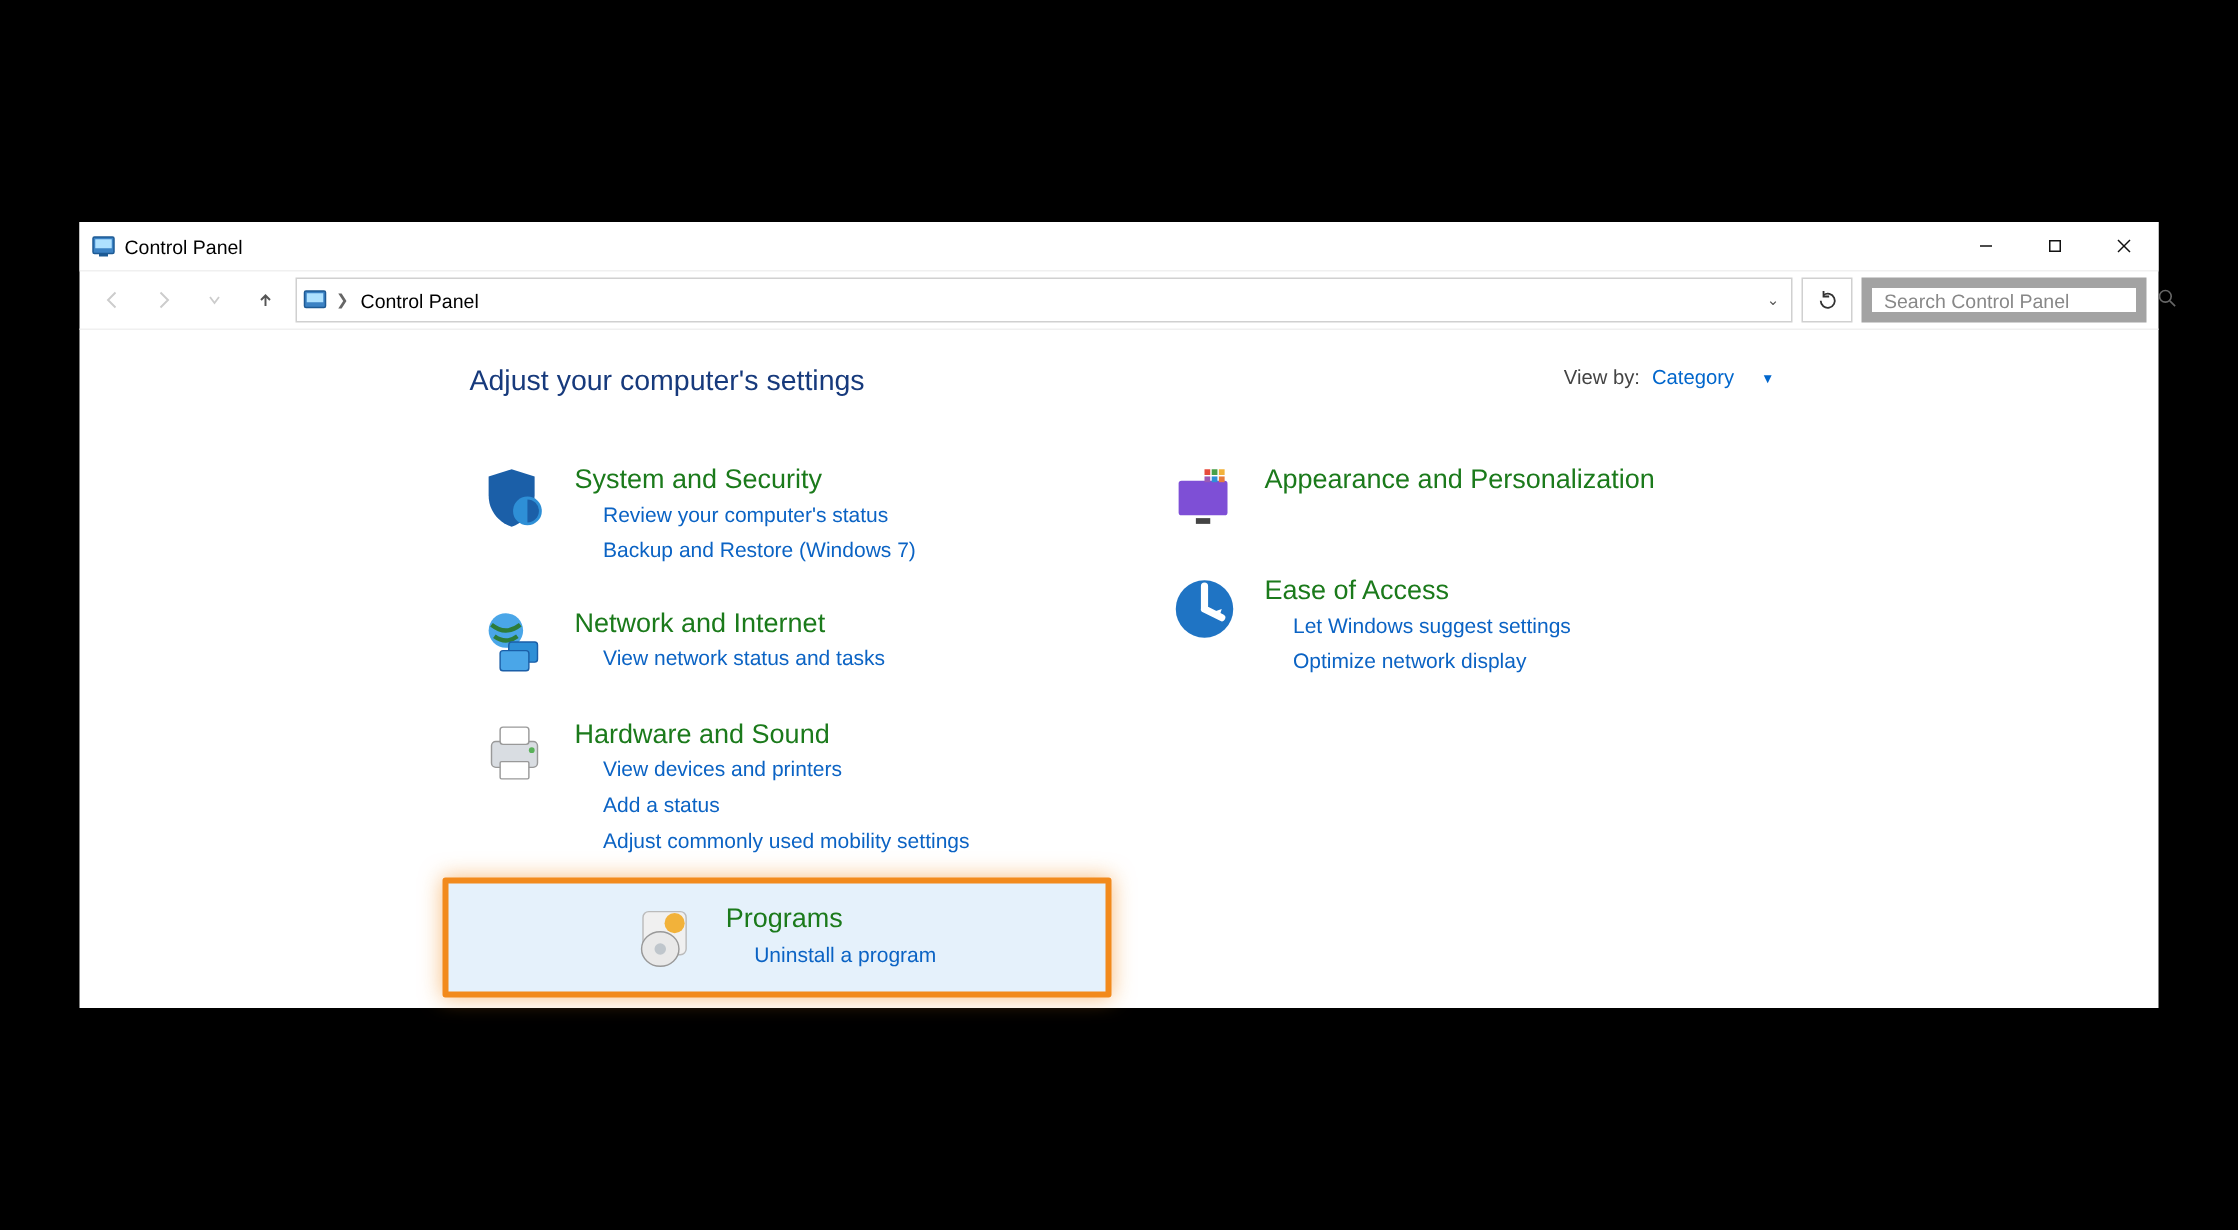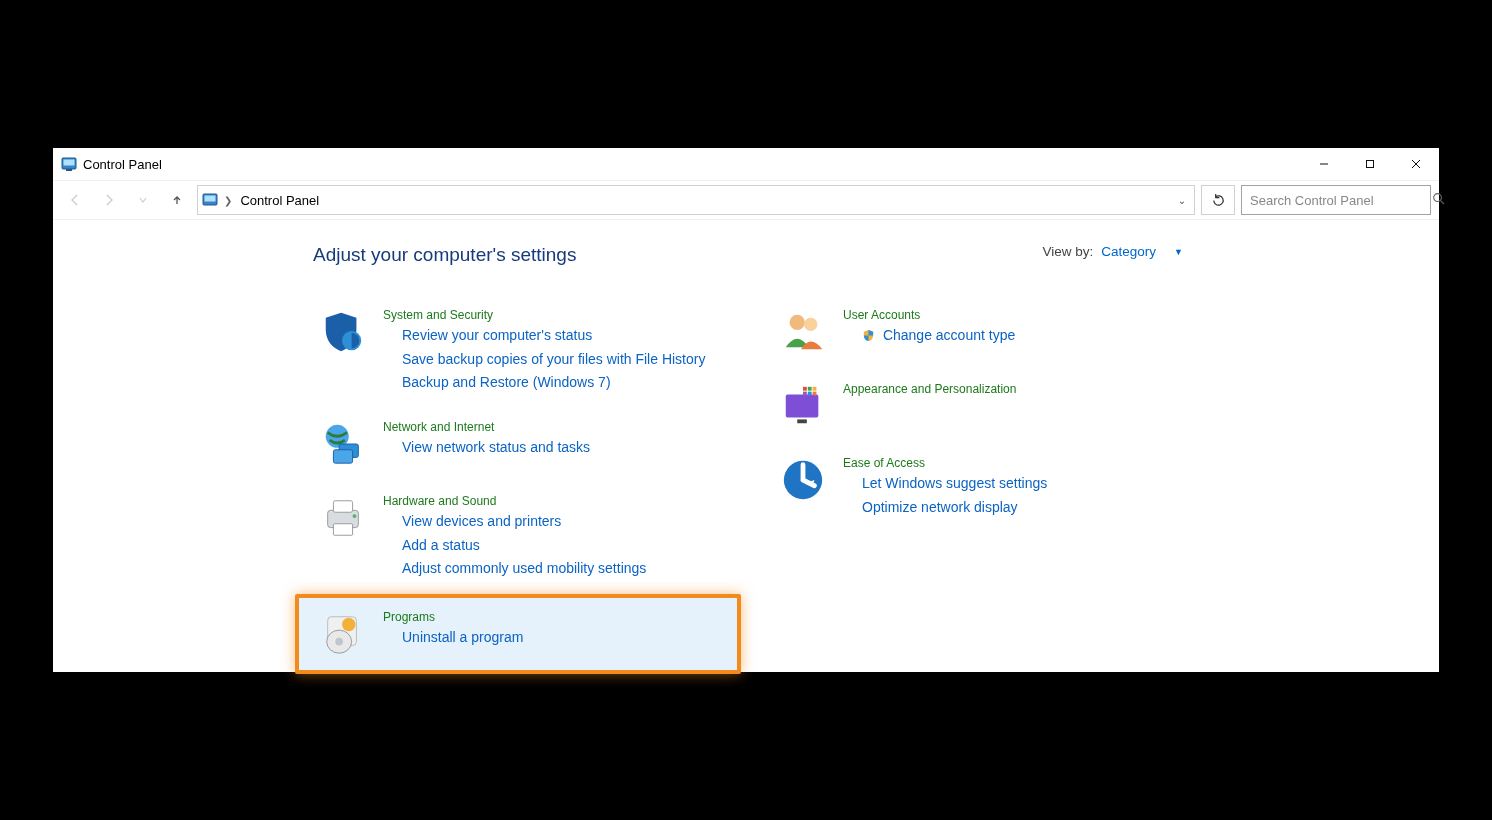--- a/index.html
+++ b/index.html
@@ -72,21 +72,21 @@
   .addr .crumb-sep { color:#666; font-size:10px; }
   .addr .crumb { font-size:13px; color:#000; padding:0 2px; }
   .addr .spacer { flex:1; }
   .addr .dd { width:24px; text-align:center; color:#555; font-size:10px; }
   .refresh-btn {
     width:34px; height:30px; border:1px solid #d0d0d0;
     display:flex; align-items:center; justify-content:center;
     color:#333;
   }
   .search {
-    width:190px; height:30px; border:1px solid #a3a3a3;
+    width:190px; height:30px; border:7px solid #a3a3a3;
     display:flex; align-items:center;
     padding:0 8px; color:#777; gap:6px;
   }
   .search input {
     border:none; outline:none; flex:1; font-size:13px;
     color:#333; background:transparent;
   }
   .search input::placeholder { color:#888; }
   .search .mag { color:#666; }
 
@@ -125,21 +125,21 @@
     padding: 6px 8px 6px 6px;
     border-radius:2px;
   }
   .cat-icon {
     width:48px; height:48px; flex-shrink:0;
     display:flex; align-items:center; justify-content:center;
   }
   .cat-body { display:flex; flex-direction:column; gap:2px; }
   .cat-title {
     color: #1b7a1b;
-    font-size: 12px;
+    font-size: 18px;
     line-height: 1.25;
     cursor:default;
   }
   .cat-link {
     color: #0b63c4;
     font-size: 14px;
     line-height: 1.55;
     cursor:default;
     margin-left:19px;
   }
@@ -151,21 +151,21 @@
   }
   .highlight {
     position:absolute;
     left:-18px; right:-8px; top:-10px; bottom:-10px;
     border: 4px solid #f28a1c;
     background: #e5f1fb;
     border-radius:2px;
     box-shadow: 0 0 14px rgba(242,138,28,0.55);
     z-index:0;
   }
-  .highlight-wrap .category { position:relative; z-index:1; }
+  .highlight-wrap .category { position:relative; z-index:1;justify-content:center; }
 
 </style>
 </head>
 <body>
 
 <div class="window">
 
   <div class="titlebar">
     <span class="app-icon">
       <svg viewBox="0 0 16 16" width="16" height="16">
@@ -268,21 +268,20 @@
           <div class="cat-icon">
             <svg viewBox="0 0 48 48" width="46" height="46">
               <path d="M22 4 L38 9 V22 C38 33 31 41 22 44 C13 41 6 33 6 22 V9 Z" fill="#1b5fa8"></path>
               <circle cx="33" cy="33" r="10" fill="#2e8fd6"></circle>
               <path d="M33 25 a8 8 0 0 1 0 16 Z" fill="#1b5fa8"></path>
             </svg>
           </div>
           <div class="cat-body">
             <div class="cat-title">System and Security</div>
             <div class="cat-link">Review your computer's status</div>
-            <div class="cat-link">Save backup copies of your files with File History</div>
             <div class="cat-link">Backup and Restore (Windows 7)</div>
           </div>
         </div>
 
         <div class="category">
           <div class="cat-icon">
             <svg viewBox="0 0 48 48" width="46" height="46">
               <circle cx="18" cy="16" r="12" fill="#4aa6e8"></circle>
               <path d="M8 12 q10 8 20 0 M10 20 q8 6 16 0" stroke="#2d7c3a" stroke-width="3" fill="none"></path>
               <rect x="20" y="24" width="20" height="14" rx="2" fill="#2e8fd6" stroke="#1b5fa8"></rect>
@@ -327,42 +326,20 @@
               <div class="cat-title">Programs</div>
               <div class="cat-link">Uninstall a program</div>
             </div>
           </div>
         </div>
 
       </div>
 
       <div class="col">
 
-        <div class="category">
-          <div class="cat-icon">
-            <svg viewBox="0 0 48 48" width="46" height="46">
-              <circle cx="18" cy="14" r="8" fill="#f1b97d"></circle>
-              <path d="M6 40 q12 -18 24 0 Z" fill="#48a048"></path>
-              <circle cx="32" cy="16" r="7" fill="#f8d29a"></circle>
-              <path d="M22 42 q10 -16 22 0 Z" fill="#e77c3c"></path>
-            </svg>
-          </div>
-          <div class="cat-body">
-            <div class="cat-title">User Accounts</div>
-            <div class="cat-link">
-              <span class="shield">
-                <svg width="13" height="13" viewBox="0 0 14 14">
-                    <path d="M7 1 L12 3 V7 C12 10 10 12.5 7 13 C4 12.5 2 10 2 7 V3 Z" fill="#f2b23a"></path>
-                    <path d="M7 1 L12 3 V7 H7 Z" fill="#2e8fd6"></path>
-                    <path d="M2 7 H7 V13 C4 12.5 2 10 2 7 Z" fill="#2e8fd6"></path>
-                  </svg>
-              </span><span>Change account type</span>
-            </div>
-          </div>
-        </div>
 
         <div class="category">
           <div class="cat-icon">
             <svg viewBox="0 0 48 48" width="46" height="46">
               <rect x="6" y="12" width="34" height="24" rx="2" fill="#7e4fd6"></rect>
               <rect x="6" y="12" width="34" height="24" rx="2" fill="url(#g1)"></rect>
               <rect x="18" y="38" width="10" height="4" fill="#444"></rect>
               <g transform="translate(24,4)">
                 <rect x="0" y="0" width="4" height="4" fill="#e74c3c"></rect>
                 <rect x="5" y="0" width="4" height="4" fill="#48a048"></rect>

